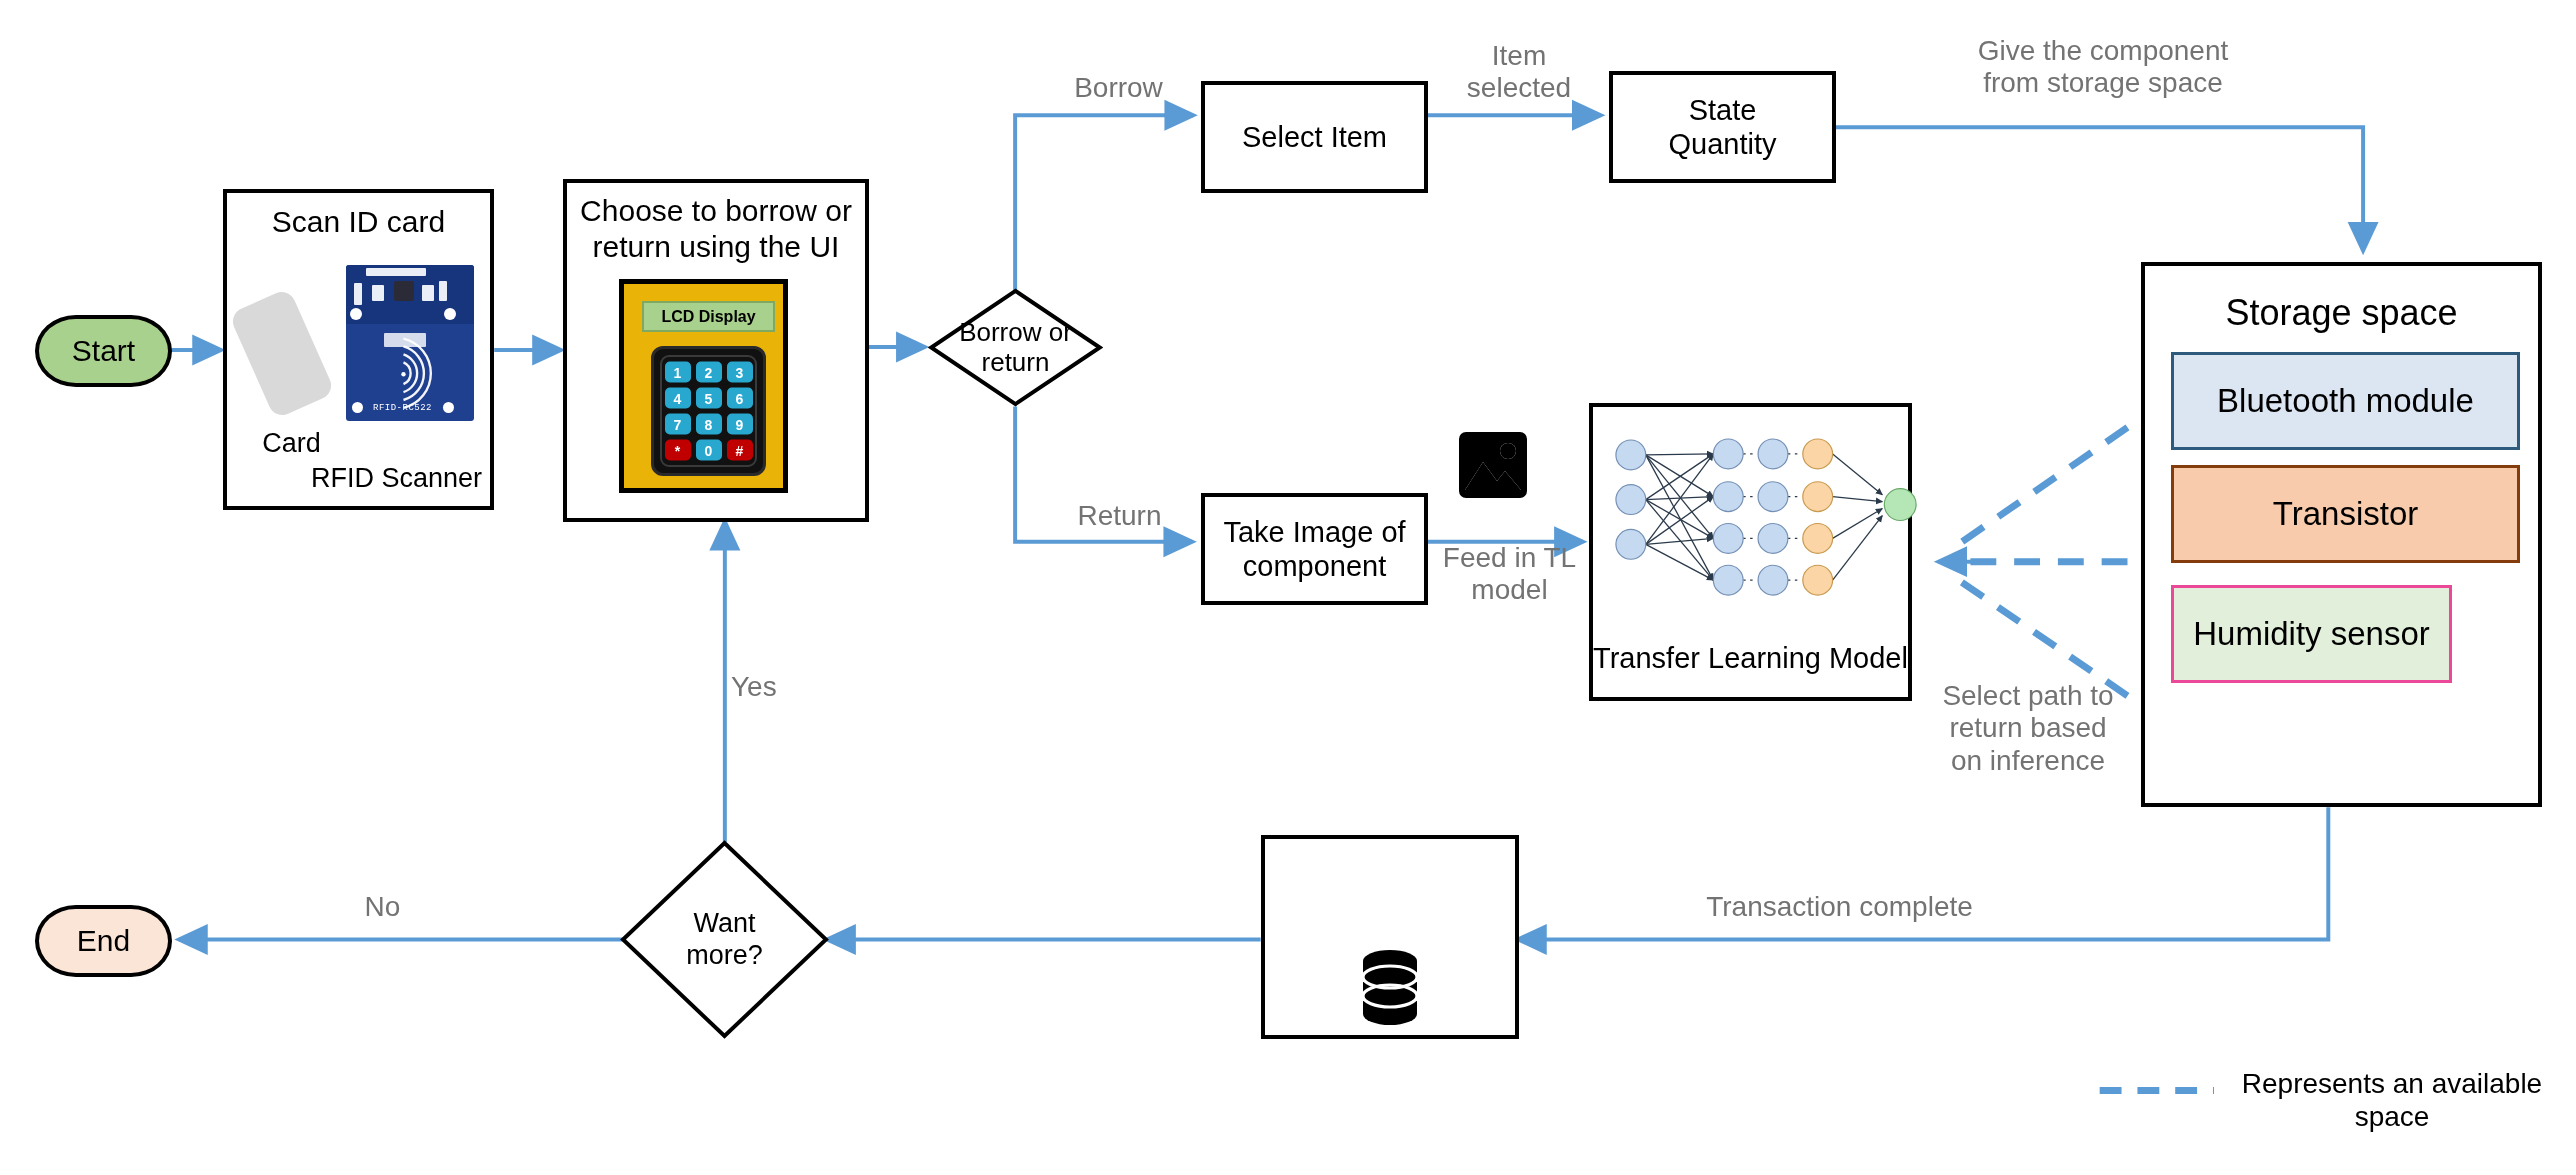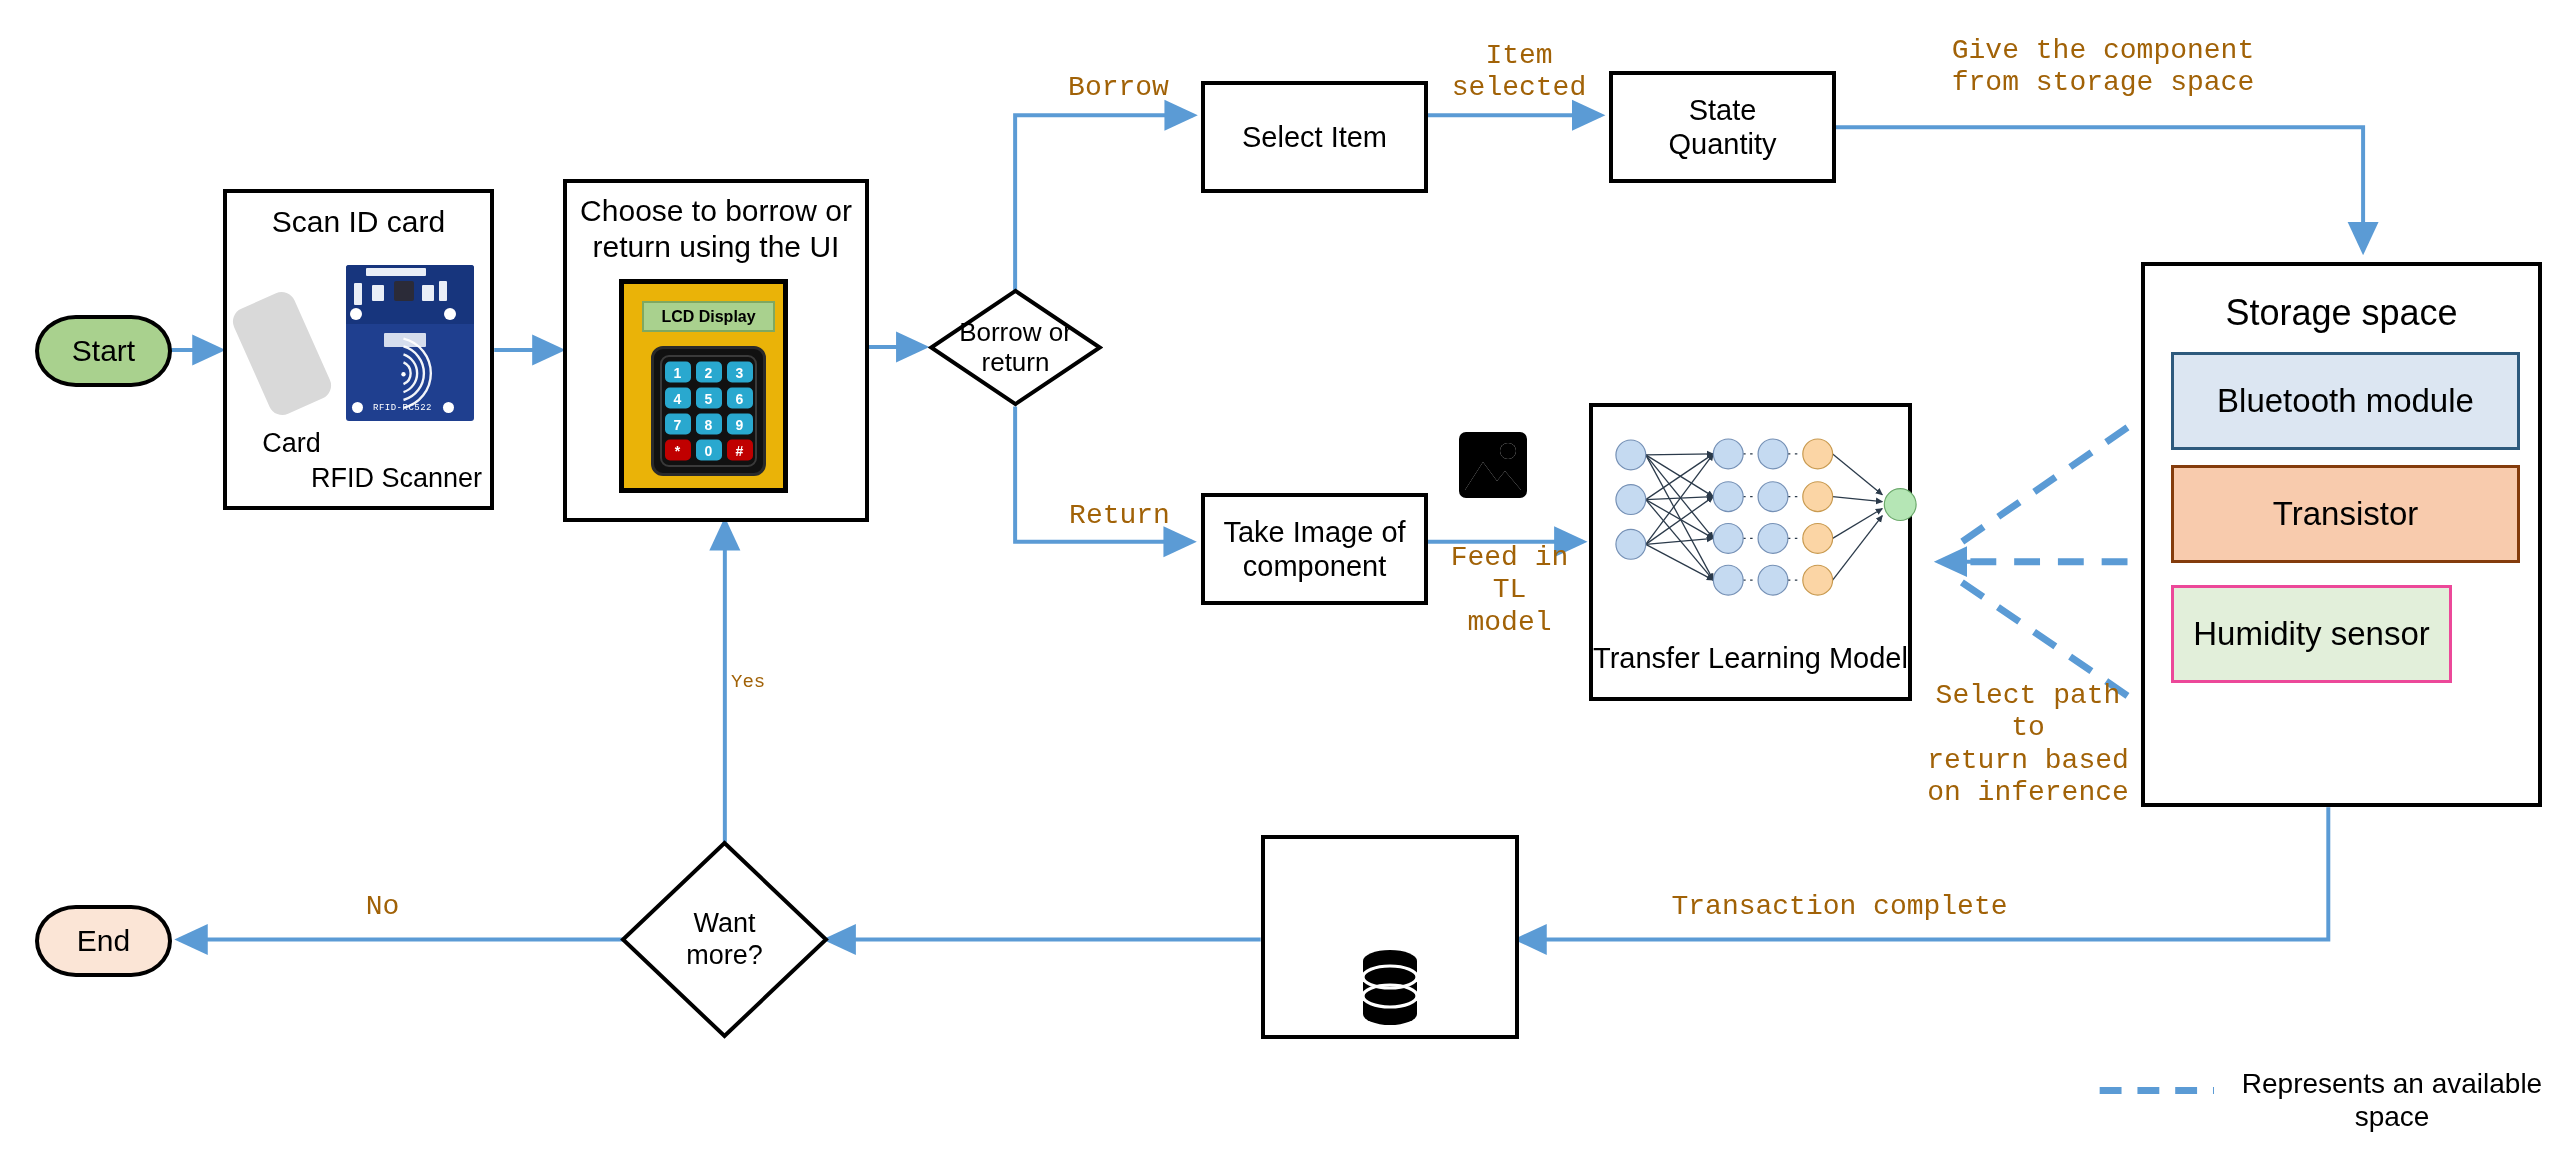--- a/index.html
+++ b/index.html
@@ -45,22 +45,21 @@
     position:absolute;left:0;top:0;width:100%;height:100%;
     display:flex;align-items:center;justify-content:center;
     text-align:center;line-height:1.15;
   }
 
   .edge-label{
     position:absolute;
     text-align:center;
     line-height:1.16;
     white-space:pre-line;
-    color:#a16207;
-    font-family:Liberation Mono, monospace;
+    color:#737373;
   }
 
   
   .panelbox{
     position:absolute;
     box-sizing:border-box;
     border:4px solid #000;
     background:#fff;
   }
   .panel-title{
@@ -426,21 +425,21 @@
 
   <div class="edge-label" style="left:1426px;top:542px;width:167px;font-size:28px;">Feed in TL
 model</div>
 
   <div class="edge-label" style="left:1921px;top:680px;width:214px;font-size:28px;">Select path to
 return based
 on inference</div>
 
   <div class="edge-label" style="left:1616px;top:891px;width:447px;font-size:28px;">Transaction complete</div>
 
-  <div class="edge-label" style="left:731px;top:671px;width:89px;font-size:19px;text-align:left;">Yes</div>
+  <div class="edge-label" style="left:731px;top:671px;width:89px;font-size:28px;text-align:left;">Yes</div>
 
   <div class="edge-label" style="left:338px;top:891px;width:89px;font-size:28px;">No</div>
 
   <div class="legend-text" style="left:2223px;top:1067px;width:338px;font-size:28px;text-align:center;">Represents an available
 space</div>
 
 </div>
 
 
 </body></html>

